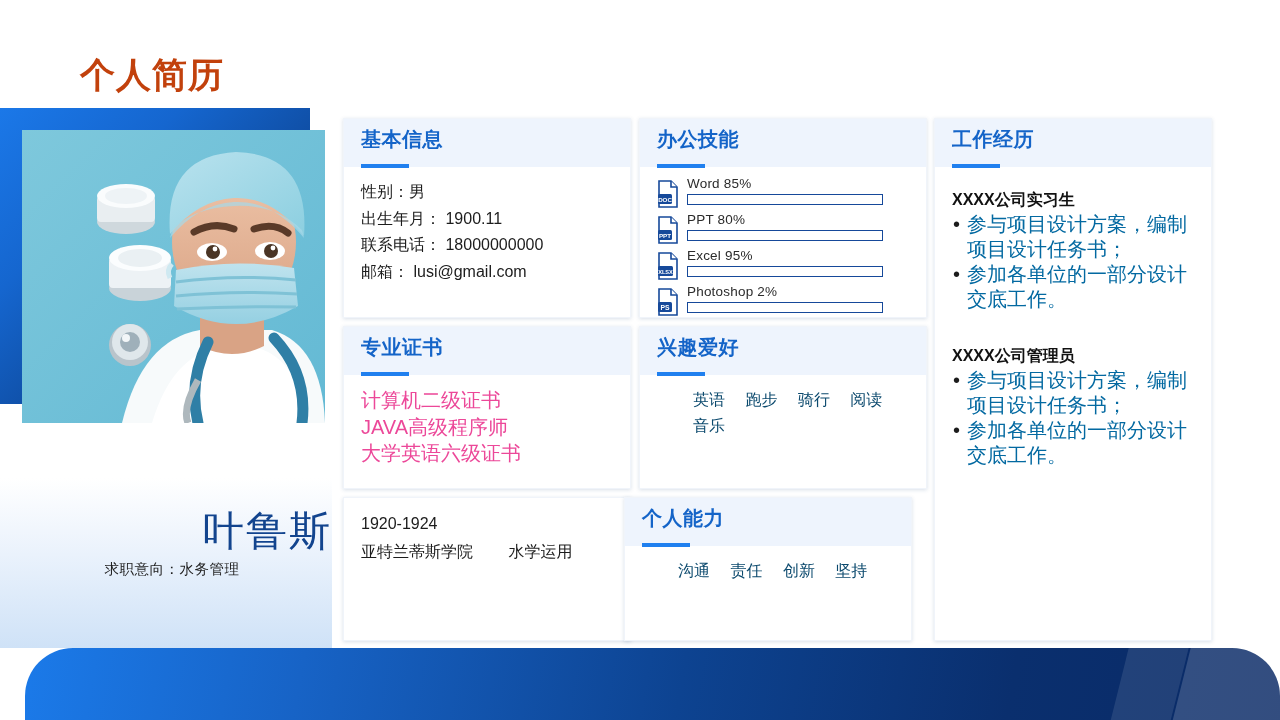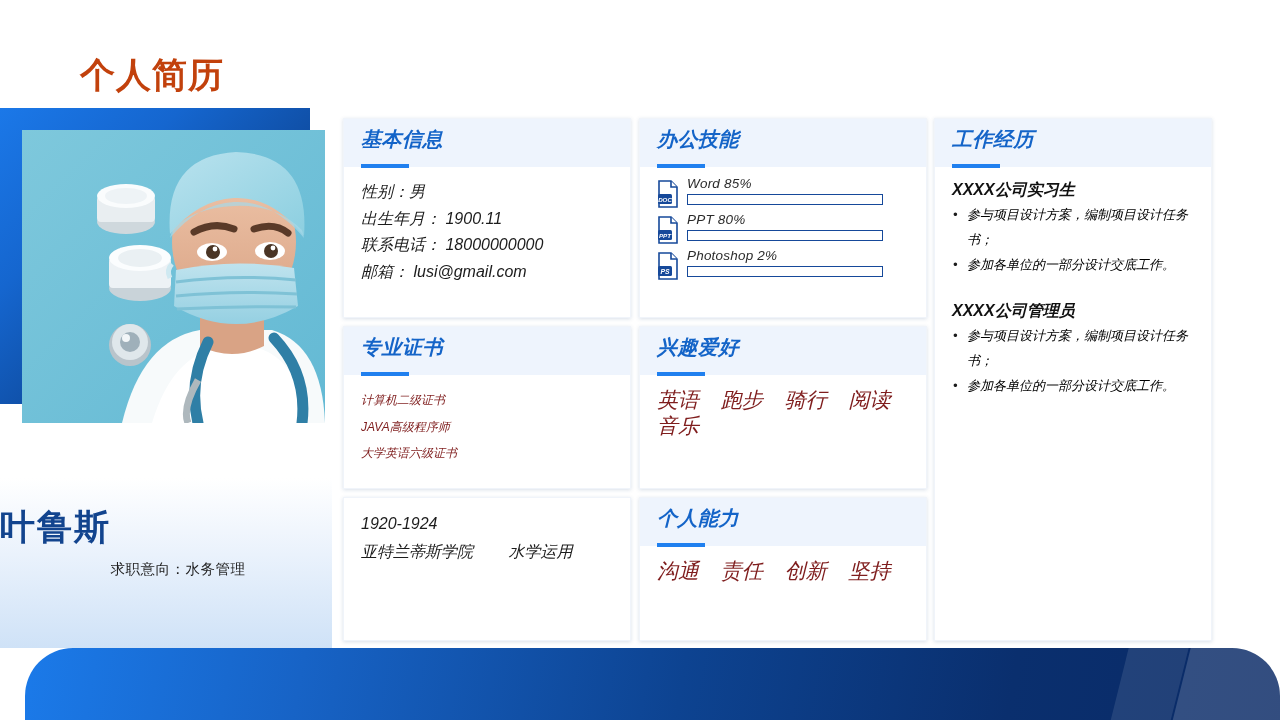--- a/index.html
+++ b/index.html
@@ -27,75 +27,74 @@
     position:absolute;left:22px;top:22px;width:303px;height:293px;
     overflow:hidden;background:#74c2d8;
   }
   .photo-frame svg{display:block;width:303px;height:293px;}
 
   .name-panel{
     position:absolute;left:0;top:370px;width:332px;height:170px;
     background:linear-gradient(180deg,#ffffff 0%,#eaf2fc 45%,#cfe2f7 100%);
   }
   .person-name{
-    position:absolute;top:26px;left:0;width:332px;text-align:left;
-    font-size:35px;font-weight:bold;color:#12448e;letter-spacing:2px;
+    position:absolute;top:26px;left:0;width:332px;text-align:right;
+    font-size:41px;font-weight:normal;color:#12448e;letter-spacing:2px;
   }
   .person-target{
-    position:absolute;top:82px;left:12px;width:332px;text-align:center;
+    position:absolute;top:82px;left:6px;width:332px;text-align:center;
     font-size:14.5px;color:#1f1f1f;letter-spacing:.5px;
   }
 
   
   .card{
     position:absolute;background:#ffffff;
     box-shadow:0 1px 4px rgba(20,60,120,.16);
     border:1px solid #f0f4fa;
     box-sizing:border-box;
-    font-style:italic;
   }
   .card-head{
     background:#eef4fd;height:48px;box-sizing:border-box;
     padding:7px 0 0 17px;position:relative;
   }
   .card-head h2{
     margin:0;font-size:20px;font-weight:bold;color:#1464c8;letter-spacing:.5px;
     line-height:26px;
   }
   .head-rule{
     position:absolute;left:17px;bottom:-1px;width:48px;height:4px;background:#2080ef;
   }
   .card-body{padding:12px 17px 10px 17px;box-sizing:border-box;}
 
   .info-line{font-size:16px;color:#1c1c1c;line-height:26.5px;white-space:pre;}
 
-  .cert-line{font-size:12px;color:#7f1d1d;line-height:26.5px;}
+  .cert-line{font-size:20px;color:#ec4899;line-height:26.5px;}
 
   .edu-line{font-size:16px;color:#1c1c1c;line-height:28px;white-space:pre;}
 
-  .tag-row{font-size:21px;color:#7f1d1d;line-height:26px;}
+  .tag-row{font-size:16px;color:#0c4a6e;line-height:26px;margin-left:36px;}
   .tag-row span{margin-right:16px;}
 
   
   .skill{position:relative;height:34px;margin-bottom:2px;}
   .skill .fileicon{position:absolute;left:0;top:3px;width:22px;height:28px;}
   .skill .slabel{
     position:absolute;left:30px;top:-2px;font-size:13.5px;color:#2b2b2b;
     line-height:18px;letter-spacing:.2px;
   }
   .bar-outer{
     position:absolute;left:30px;top:17px;width:196px;height:11px;
     border:1px solid #16499a;box-sizing:border-box;background:#ffffff;
   }
   .bar-inner{height:100%;background:#16499a;}
 
   
-  .job-title{font-size:16px;font-weight:bold;color:#111;line-height:24px;margin-top:2px;}
+  .job-title{font-size:16px;font-weight:bold;color:#111;line-height:24px;margin-top:12px;}
   .job-li{
-    font-size:13px;color:#000000;line-height:25px;
+    font-size:20px;color:#0369a1;line-height:25px;
     padding-left:15px;position:relative;
   }
   .job-li::before{
     content:"\2022";position:absolute;left:1px;top:0;color:#1c1c1c;
   }
   .job-gap{height:20px;}
 
   
   .bottom-band{
     position:absolute;left:25px;top:648px;width:1255px;height:110px;
@@ -253,20 +252,34 @@
             <rect x="1" y="14" width="14" height="10" rx="1.5" fill="#16499a"></rect>
             <text x="8" y="21.6" font-size="6.2" fill="#fff" text-anchor="middle" font-family="Liberation Sans, sans-serif" font-weight="bold">PPT</text>
           </svg>
         </span>
         <span class="slabel">PPT 80%</span>
         <span class="bar-outer">
           <span class="bar-inner" style="width:80%"></span>
         </span>
       </div>
 
+      <div class="skill">
+        <span class="fileicon">
+          <svg viewBox="0 0 22 28" width="22" height="28" xmlns="http://www.w3.org/2000/svg">
+            <path d="M2 1h12l6 6v20H2z" fill="#fff" stroke="#16499a" stroke-width="1.6"></path>
+            <path d="M14 1v6h6" fill="#fff" stroke="#16499a" stroke-width="1.6"></path>
+            <rect x="1" y="14" width="15" height="10" rx="1.5" fill="#16499a"></rect>
+            <text x="8.5" y="21.6" font-size="5.6" fill="#fff" text-anchor="middle" font-family="Liberation Sans, sans-serif" font-weight="bold">XLSX</text>
+          </svg>
+        </span>
+        <span class="slabel">Excel 95%</span>
+        <span class="bar-outer">
+          <span class="bar-inner" style="width:95%"></span>
+        </span>
+      </div>
 
       <div class="skill">
         <span class="fileicon">
           <svg viewBox="0 0 22 28" width="22" height="28" xmlns="http://www.w3.org/2000/svg">
             <path d="M2 1h12l6 6v20H2z" fill="#fff" stroke="#16499a" stroke-width="1.6"></path>
             <path d="M14 1v6h6" fill="#fff" stroke="#16499a" stroke-width="1.6"></path>
             <rect x="1" y="14" width="14" height="10" rx="1.5" fill="#16499a"></rect>
             <text x="8" y="21.8" font-size="6.8" fill="#fff" text-anchor="middle" font-family="Liberation Sans, sans-serif" font-weight="bold">PS</text>
           </svg>
         </span>
@@ -288,21 +301,21 @@
       <div class="tag-row">
         <span>英语</span>
         <span>跑步</span>
         <span>骑行</span>
         <span>阅读</span>
         <span>音乐</span>
       </div>
     </div>
   </div>
 
-  <div class="card" style="left:639px;top:497px;width:288px;height:144px;">
+  <div class="card" style="left:624px;top:497px;width:288px;height:144px;">
     <div class="card-head">
       <h2>个人能力</h2>
       <div class="head-rule"></div>
     </div>
     <div class="card-body">
       <div class="tag-row">
         <span>沟通</span>
         <span>责任</span>
         <span>创新</span>
         <span>坚持</span>

